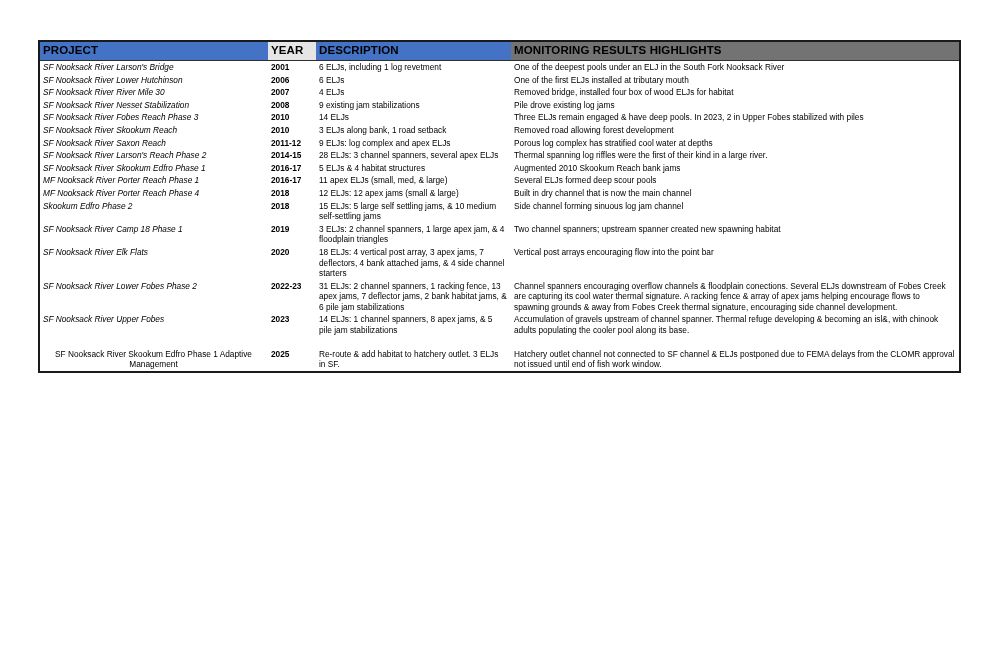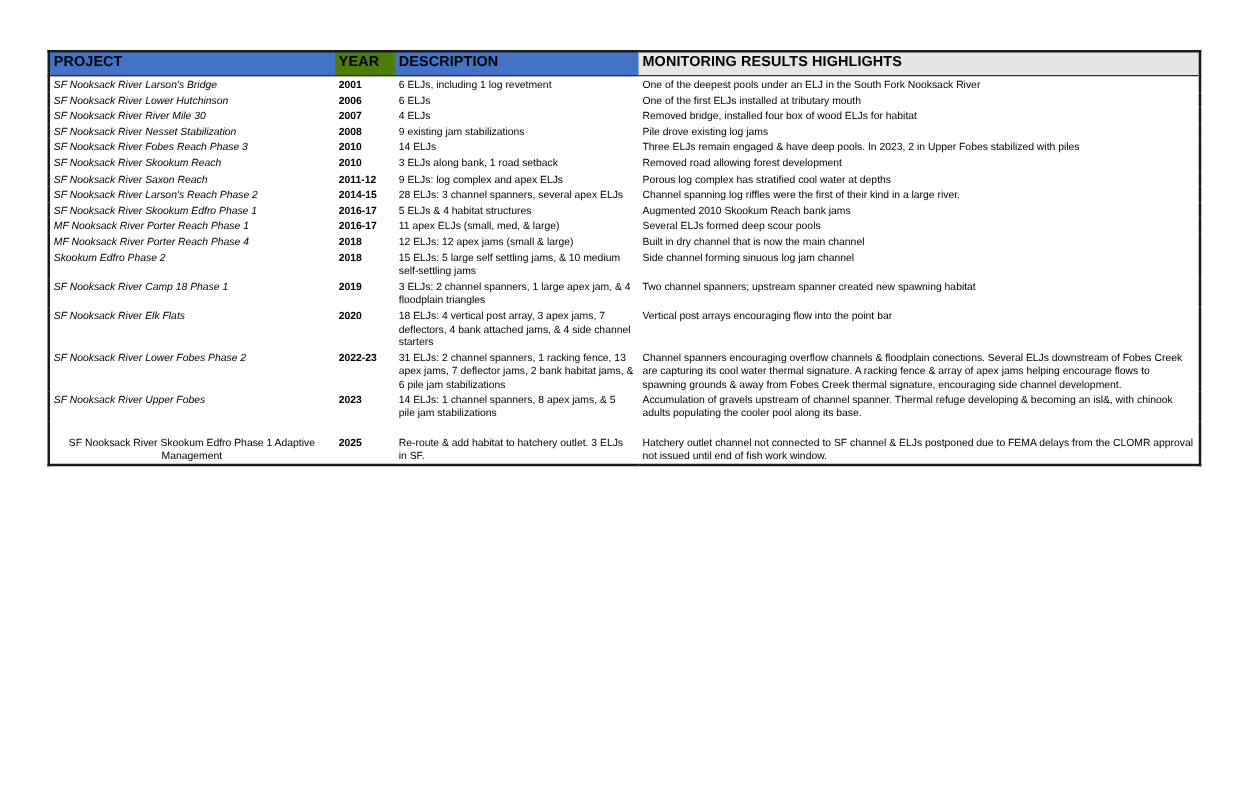--- a/index.html
+++ b/index.html
@@ -92,23 +92,23 @@
   <table class="projects">
     <colgroup>
       <col class="c-project">
       <col class="c-year">
       <col class="c-description">
       <col class="c-results">
     </colgroup>
     <thead>
       <tr>
         <th class="project" style="background: rgb(68, 114, 196);">PROJECT</th>
-        <th class="year" style="background: #4d7c0f;">YEAR</th>
+        <th class="year" style="background: #e5e5e5;">YEAR</th>
         <th class="description" style="background: rgb(68, 114, 196);">DESCRIPTION</th>
-        <th class="results" style="background: #e5e5e5; margin-top: 32px;">MONITORING RESULTS HIGHLIGHTS</th>
+        <th class="results" style="background: #737373; margin-top: 32px;">MONITORING RESULTS HIGHLIGHTS</th>
       </tr>
     </thead>
     <tbody id="table-body">
         <tr>
           <td class="project">SF Nooksack River Larson's Bridge</td>
           <td class="year">2001</td>
           <td class="description">6 ELJs, including 1 log revetment</td>
           <td class="results">One of the deepest pools under an ELJ in the South Fork Nooksack River</td>
         </tr>
         <tr>
@@ -144,21 +144,21 @@
         <tr>
           <td class="project">SF Nooksack River Saxon Reach</td>
           <td class="year">2011-12</td>
           <td class="description">9 ELJs: log complex and apex ELJs</td>
           <td class="results">Porous log complex has stratified cool water at depths</td>
         </tr>
         <tr>
           <td class="project">SF Nooksack River Larson's Reach Phase 2</td>
           <td class="year">2014-15</td>
           <td class="description">28 ELJs: 3 channel spanners, several apex ELJs</td>
-          <td class="results">Channel spanning log riffles were the first of their kind in a large river.</td>
+          <td class="results">Thermal spanning log riffles were the first of their kind in a large river.</td>
         </tr>
         <tr>
           <td class="project">SF Nooksack River Skookum Edfro Phase 1</td>
           <td class="year">2016-17</td>
           <td class="description">5 ELJs &amp; 4 habitat structures</td>
           <td class="results">Augmented 2010 Skookum Reach bank jams</td>
         </tr>
         <tr>
           <td class="project">MF Nooksack River Porter Reach Phase 1</td>
           <td class="year">2016-17</td>

